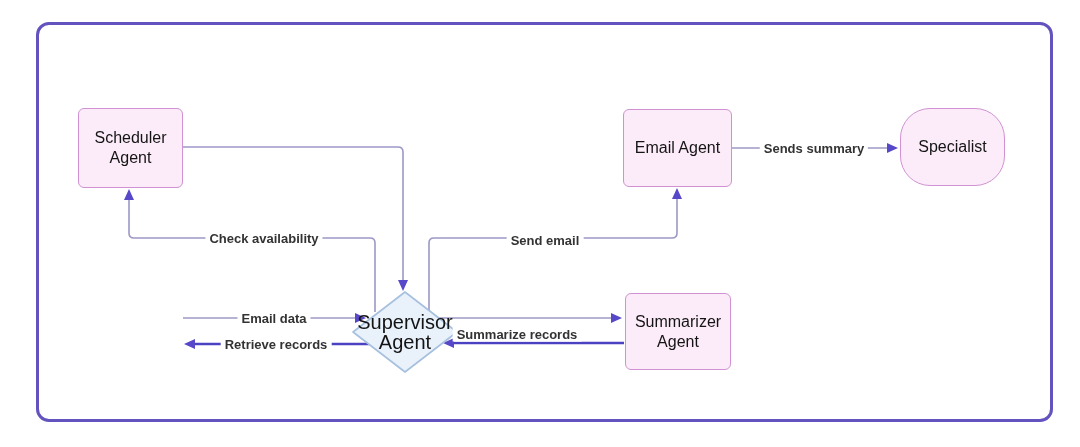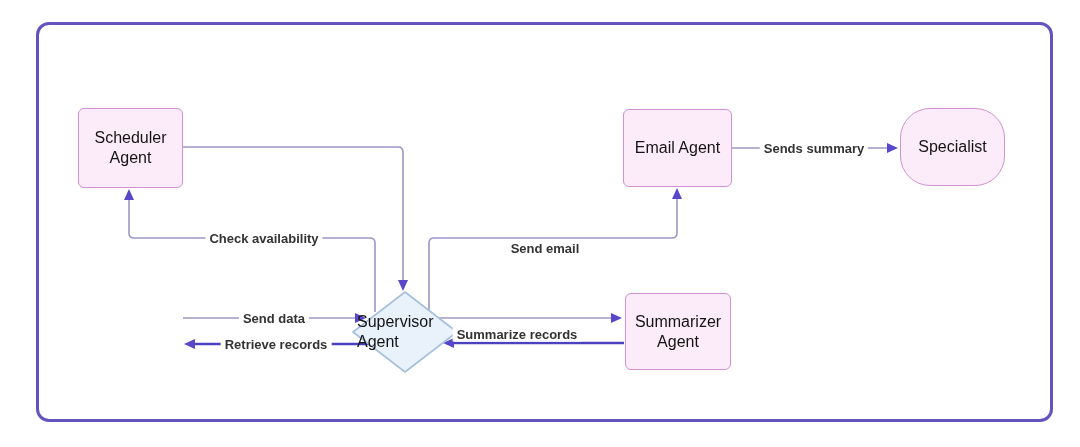--- a/index.html
+++ b/index.html
@@ -56,37 +56,37 @@
   .node-scheduler  { left: 78px;  top: 108px; width: 105px; height: 80px; }
   .node-records    { left: 78px;  top: 292px; width: 105px; height: 78px; }
   .node-email      { left: 623px; top: 109px; width: 109px; height: 78px; }
   .node-summarizer { left: 625px; top: 293px; width: 106px; height: 77px; }
   .node-specialist { left: 900px; top: 108px; width: 105px; height: 78px; border-radius: 30px; }
   .node-supervisor-label {
     position: absolute;
     left: 405px; top: 332px;
     transform: translate(-50%, -50%);
     width: 96px;
-    text-align: left;
-    font-size: 16px; line-height: 20px;
+    text-align: center;
+    font-size: 20px; line-height: 20px;
     color: var(--node-text);
   }
   .edge-label {
     position: absolute;
     transform: translate(-50%, -50%);
     background: #ffffff;
     color: var(--label-text);
     font-size: 13px;
     font-weight: 700;
     white-space: nowrap;
     padding: 0 4px;
   }
   .lbl-confirm   { left: 366px; top: 147px; }
   .lbl-check     { left: 264px; top: 238px; }
-  .lbl-sendemail { left: 545px; top: 248px; }
+  .lbl-sendemail { left: 545px; top: 240px; }
   .lbl-senddata  { left: 274px; top: 318px; }
   .lbl-retrieve  { left: 276px; top: 344px; }
   .lbl-summarize { left: 517px; top: 318px; margin-top: 16px; }
   .lbl-processed { left: 532px; top: 343px; }
   .lbl-sendssum  { left: 814px; top: 148px; }
 </style>
 </head>
 <body>
 
 <div class="canvas">
@@ -132,18 +132,18 @@
     <span>Summarizer Agent</span>
   </div>
   <div class="node node-specialist">
     <span>Specialist</span>
   </div>
 
   <div class="node-supervisor-label">Supervisor Agent</div>
 
   <span class="edge-label lbl-check">Check availability</span>
   <span class="edge-label lbl-sendemail">Send email</span>
-  <span class="edge-label lbl-senddata">Send data</span>
+  <span class="edge-label lbl-senddata">Email data</span>
   <span class="edge-label lbl-retrieve">Retrieve records</span>
   <span class="edge-label lbl-summarize">Summarize records</span>
   <span class="edge-label lbl-sendssum">Sends summary</span>
 
 </div>
 
 </body></html>

